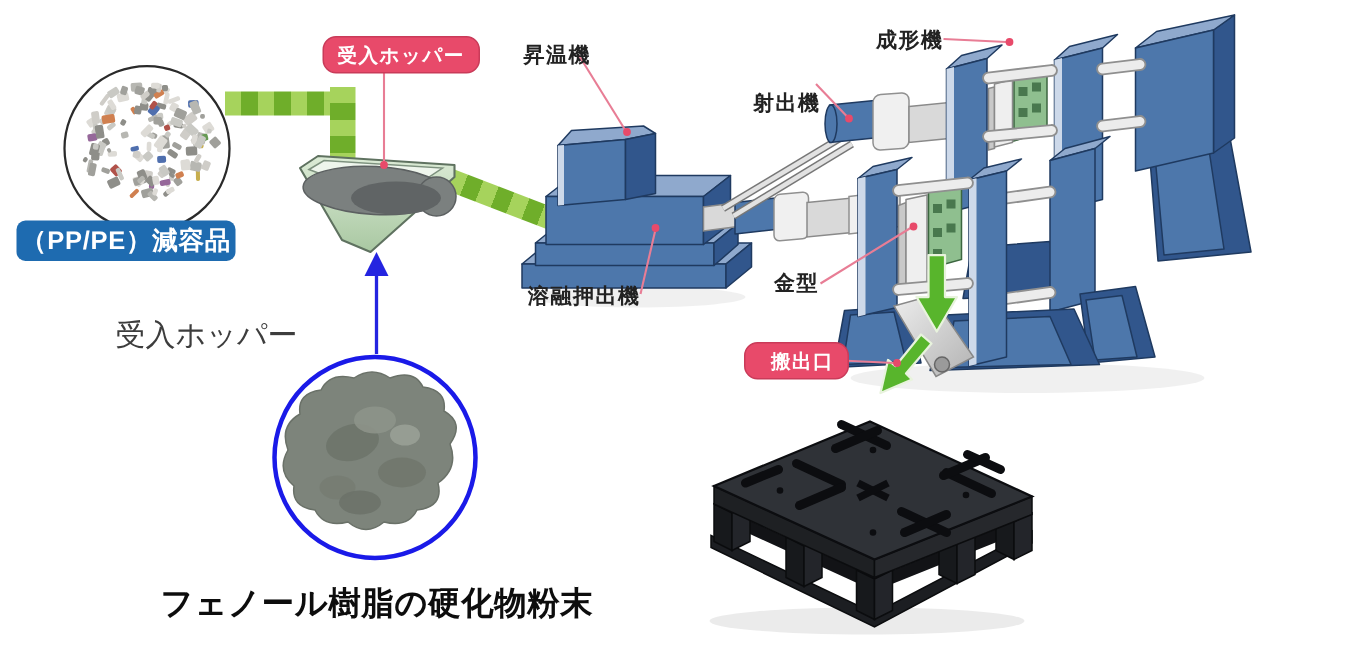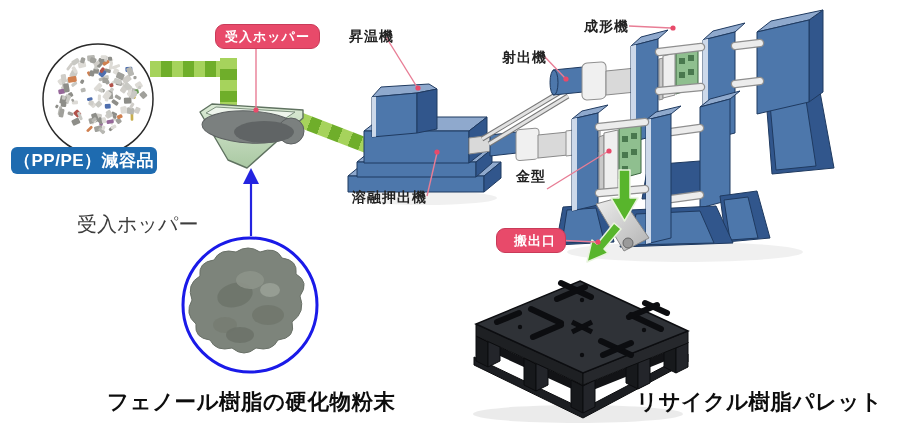--- a/index.html
+++ b/index.html
@@ -23,22 +23,22 @@
   #art{position:absolute;left:0;top:0;z-index:1;}
   .badge{position:absolute;z-index:2;color:#fff;font-weight:bold;white-space:nowrap;
          border-radius:9px;line-height:1;box-sizing:border-box;}
   .badge.red{background:var(--accent_red);border:1px solid #c93b59;font-size:13px;padding:5px 9px;letter-spacing:1px;}
   .badge.blue{background:var(--accent_blue);border-radius:6px;font-size:17px;padding:5px 3px;letter-spacing:.5px;}
   #b-hopper{left:215px;top:24px;}
   #b-outlet{left:496px;top:228px;padding-left:17px;}
   #b-material{left:11px;top:147px;}
   .mlabel{position:absolute;z-index:2;color:var(--label_text);font-weight:bold;font-size:14px;
           letter-spacing:1px;white-space:nowrap;}
-  #l-heater{left:349px;top:28px;} #l-injector{left:502px;top:49px;} #l-molder{left:584px;top:18px;font-family:Liberation Mono, monospace;}
-  #l-extruder{left:352px;top:189px;} #l-mold{left:516px;top:168px;}
+  #l-heater{left:349px;top:28px;} #l-injector{left:502px;top:60px;} #l-molder{left:584px;top:18px;font-family:Liberation Mono, monospace;}
+  #l-extruder{left:352px;top:189px;} #l-mold{left:516px;top:180px;}
   .caption{position:absolute;z-index:2;color:#0d0d0d;font-weight:bold;font-size:21.5px;
            letter-spacing:.5px;white-space:nowrap;}
   #cap-powder{left:107px;top:387px;} #cap-pallet{left:636px;top:387px;}
   #filler-note{position:absolute;z-index:2;left:77px;top:211px;font-size:20px;color:#3d3d3d;line-height:27px;}
   
   .mf{fill:var(--machine_blue);stroke:var(--machine_navy);stroke-width:1;stroke-linejoin:round;}
   .mt{fill:var(--machine_blue_light);stroke:var(--machine_navy);stroke-width:1;stroke-linejoin:round;}
   .ms{fill:var(--machine_blue_dark);stroke:var(--machine_navy);stroke-width:1;stroke-linejoin:round;}
   .mh{fill:#cdd9ea;stroke:none;}
   .steel{fill:var(--steel_mid);stroke:#8a8a8a;stroke-width:1;}
@@ -433,14 +433,13 @@
   <div class="mlabel" id="l-injector">射出機</div>
   <div class="mlabel" id="l-molder">成形機</div>
   <div class="mlabel" id="l-extruder">溶融押出機</div>
   <div class="mlabel" id="l-mold">金型</div>
 
   <div id="filler-note">
     <div>受入ホッパー</div>
   </div>
 
   <div class="caption" id="cap-powder">フェノール樹脂の硬化物粉末</div>
-  <div class="caption" id="cap-pallet">リサイクル樹脂パレット</div>
 </div>
 
 </body></html>

